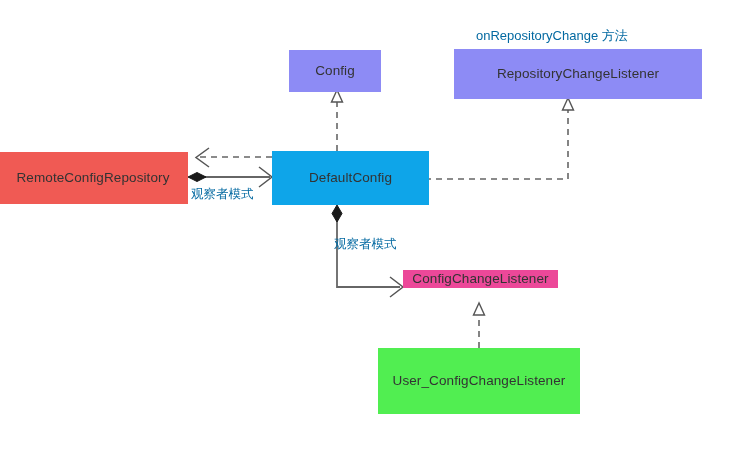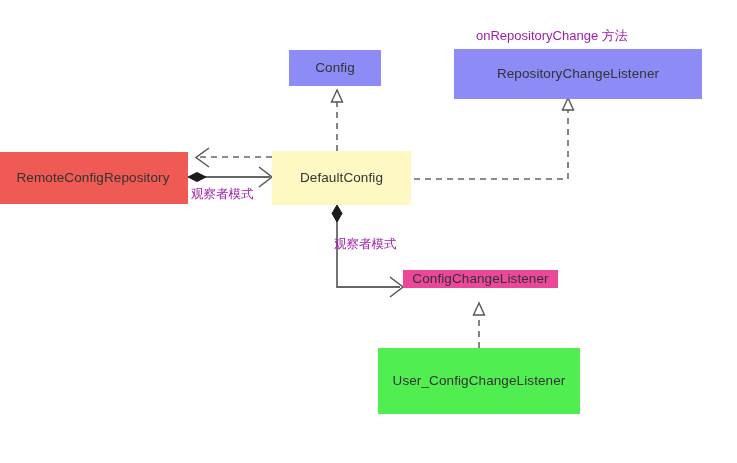--- a/index.html
+++ b/index.html
@@ -31,31 +31,31 @@
     display: flex;
     align-items: center;
     justify-content: center;
     color: #333333;
     font-size: 13.5px;
     letter-spacing: 0.1px;
     text-align: center;
     line-height: 1.2;
     z-index: 2;
   }
-  .node-config        { left: 289px; top: 50px;  width: 92px;  height: 36px;  background: #8d8bf5; }
+  .node-config        { left: 289px; top: 50px;  width: 92px;  height: 42px;  background: #8d8bf5; }
   .node-repolistener  { left: 454px; top: 49px;  width: 248px; height: 50px;  background: #8d8bf5; }
   .node-remoterepo    { left: -2px;  top: 152px; width: 190px; height: 52px;  background: #f05a54; }
   .node-defaultconfig { left: 272px; top: 151px; width: 131px; height: 54px;  background: #f породa; }
-  .node-defaultconfig { left: 272px; top: 151px; width: 139px; height: 54px;  background: #fef9c3; }
+  .node-defaultconfig { left: 272px; top: 151px; width: 157px; height: 54px;  background: #0ea5e9; }
   .node-cfglistener   { left: 403px; top: 270px; width: 155px; height: 18px;  background: #ec4899; }
   .node-userlistener  { left: 378px; top: 348px; width: 202px; height: 66px;  background: #51ee51; }
 
   .note {
     position: absolute;
-    color: #a21caf;
+    color: #0369a1;
     font-size: 13px;
     white-space: nowrap;
     z-index: 3;
   }
   .note-onrepochange { left: 476px; top: 27px; }
   .note-onchange     { left: 566px; top: 278px; }
   .note-userimpl     { left: 422px; top: 421px; }
   .note-observer-1   { left: 191px; top: 186px; font-size: 12.5px; }
   .note-observer-2   { left: 334px; top: 236px; font-size: 12.5px; }
 </style>

